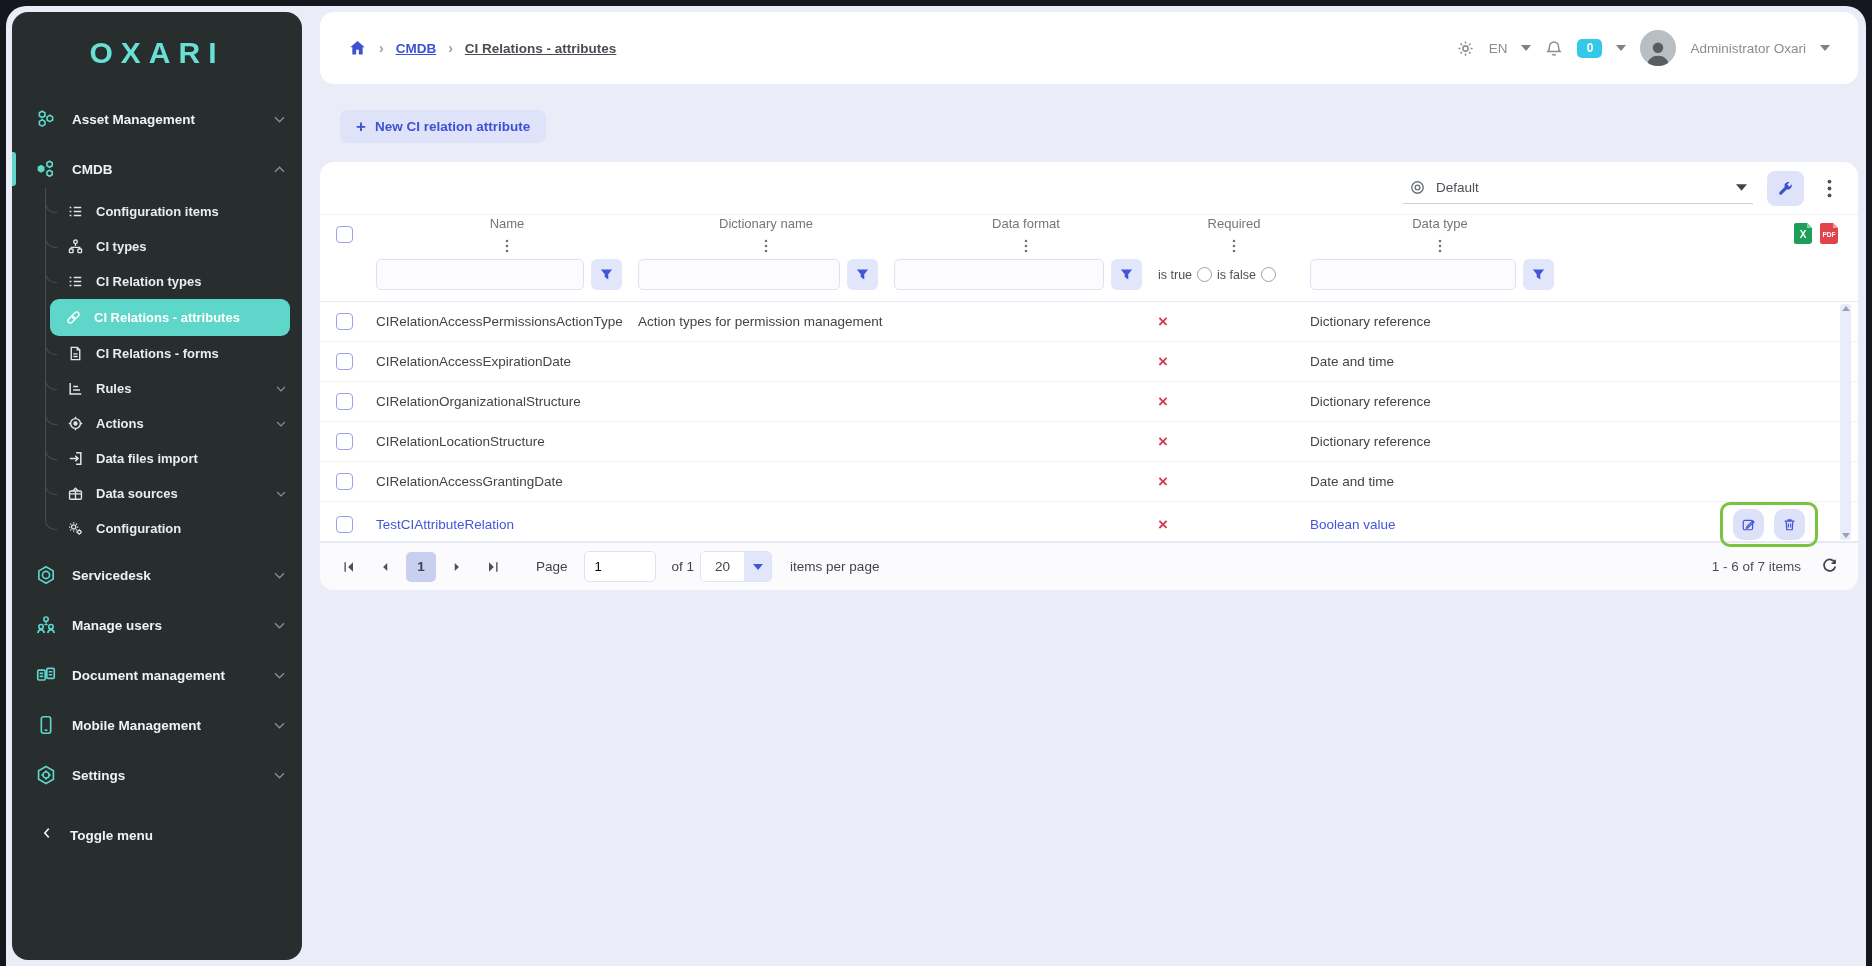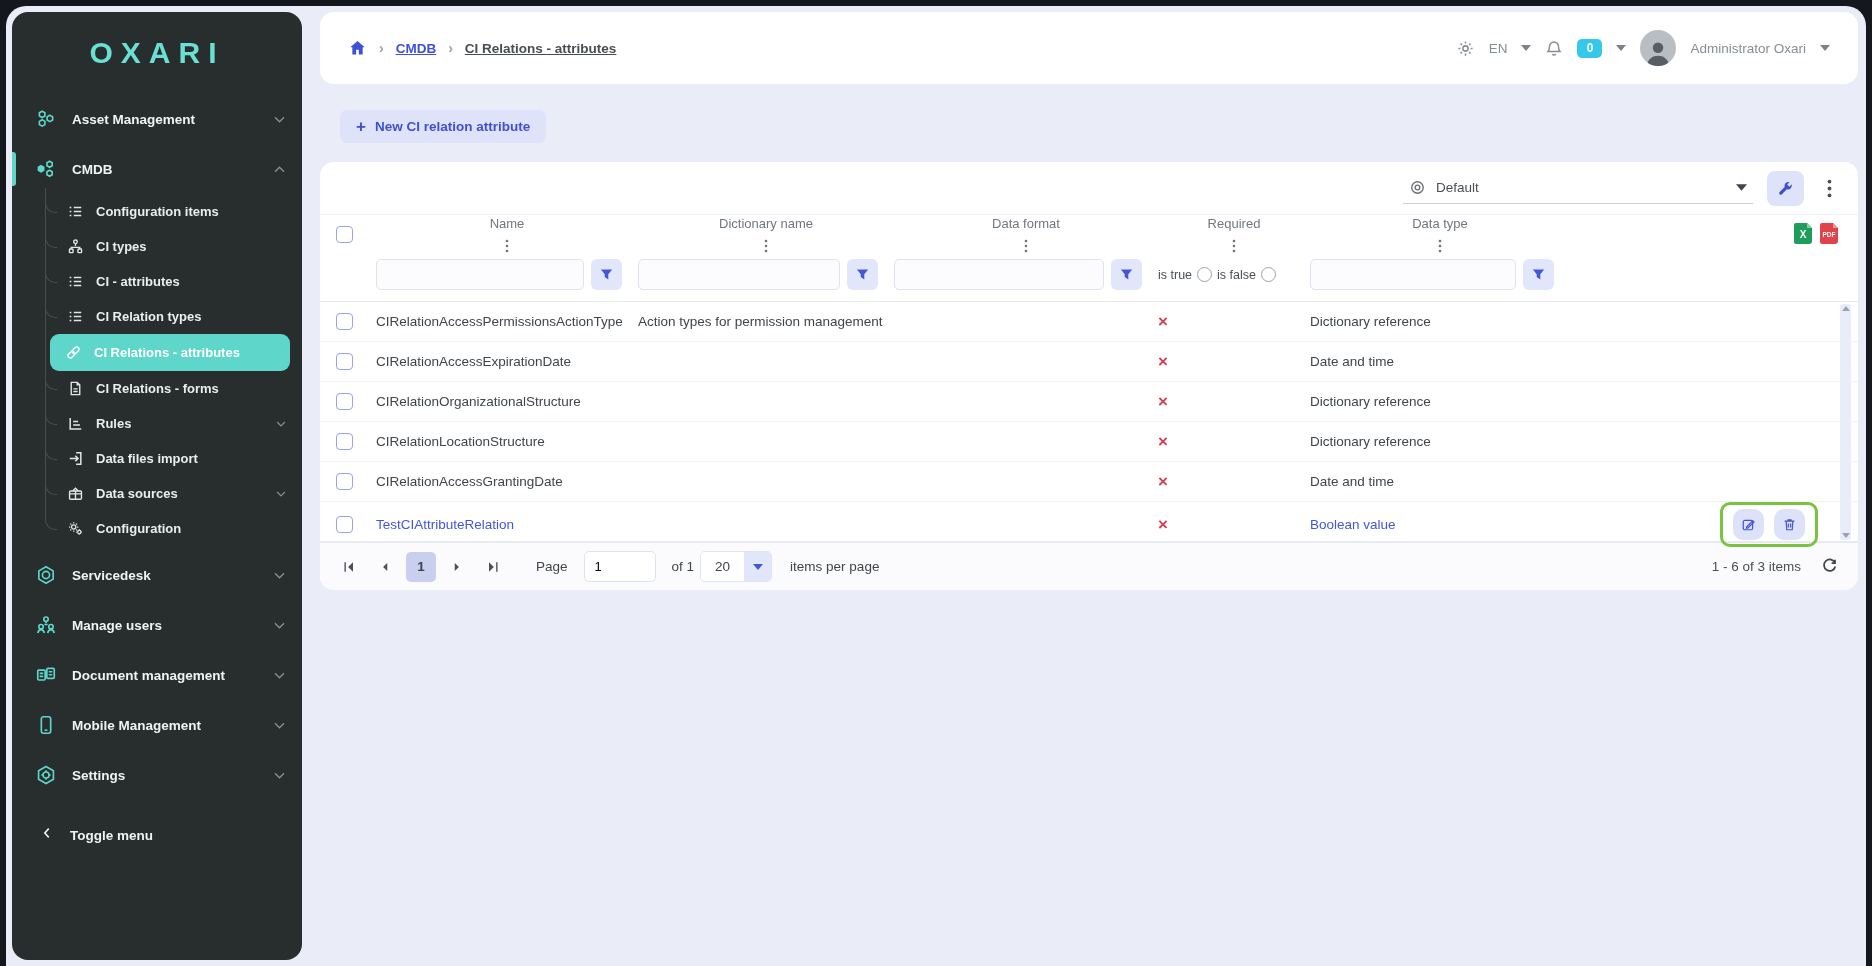--- a/index.html
+++ b/index.html
@@ -189,28 +189,20 @@
             </svg>
           </span>
         <span class="slabel">CI types</span>
       </div>
       <div class="ssub">
         <span class="sicon">
             <svg width="17" height="17" viewBox="0 0 16 16" fill="none" stroke="currentColor" stroke-width="1.5">
               <path d="M2.5 4.2h1.6M6.4 4.2h7M2.5 8h1.6M6.4 8h7M2.5 11.8h1.6M6.4 11.8h7"></path>
             </svg>
           </span>
-        <span class="slabel">CI - attributes</span>
-      </div>
-      <div class="ssub">
-        <span class="sicon">
-            <svg width="17" height="17" viewBox="0 0 16 16" fill="none" stroke="currentColor" stroke-width="1.5">
-              <path d="M2.5 4.2h1.6M6.4 4.2h7M2.5 8h1.6M6.4 8h7M2.5 11.8h1.6M6.4 11.8h7"></path>
-            </svg>
-          </span>
         <span class="slabel">CI Relation types</span>
       </div>
       <div class="ssub active">
         <span class="sicon">
             <svg width="17" height="17" viewBox="0 0 16 16" fill="none" stroke="currentColor" stroke-width="1.3">
               <g transform="rotate(-45 8 8)">
                 <rect x="1.6" y="5.8" width="7.2" height="4.4" rx="2.2"></rect>
                 <rect x="7.2" y="5.8" width="7.2" height="4.4" rx="2.2"></rect>
               </g>
             </svg>
@@ -226,20 +218,35 @@
           </span>
         <span class="slabel">CI Relations - forms</span>
       </div>
       <div class="ssub">
         <span class="sicon">
             <svg width="17" height="17" viewBox="0 0 16 16" fill="none" stroke="currentColor" stroke-width="1.4">
               <path d="M3 2.8v10.4h10.4M5.8 6.2h4.6M5.8 9.4h6.4"></path>
             </svg>
           </span>
         <span class="slabel">Rules</span>
+        <span class="chev">
+            <svg width="10" height="6" viewBox="0 0 11 7" fill="none" stroke="currentColor" stroke-width="1.4">
+              <path d="M1 1.2l4.5 4.5L10 1.2"></path>
+            </svg>
+          </span>
+      </div>
+      <div class="ssub">
+        <span class="sicon">
+            <svg width="17" height="17" viewBox="0 0 16 16" fill="none" stroke="currentColor" stroke-width="1.3">
+              <circle cx="8" cy="8" r="4.6"></circle>
+              <circle cx="8" cy="8" r="1.4" fill="currentColor"></circle>
+              <path d="M8 1.6v1.8M8 12.6v1.8M1.6 8h1.8M12.6 8h1.8"></path>
+            </svg>
+          </span>
+        <span class="slabel">Actions</span>
         <span class="chev">
             <svg width="10" height="6" viewBox="0 0 11 7" fill="none" stroke="currentColor" stroke-width="1.4">
               <path d="M1 1.2l4.5 4.5L10 1.2"></path>
             </svg>
           </span>
       </div>
       <div class="ssub">
         <span class="sicon">
             <svg width="17" height="17" viewBox="0 0 16 16" fill="none" stroke="currentColor" stroke-width="1.4">
               <path d="M8.6 2.6H13v10.8H8.6M2.6 8h7.8M7.8 5.4L10.4 8l-2.6 2.6"></path>
@@ -664,21 +671,21 @@
       <span class="pg-size">
         <span class="pg-size-val">20</span>
         <span class="pg-size-caret">
             <svg width="10" height="6" viewBox="0 0 10 6">
               <path fill="#4356d8" d="M0 0h10L5 6z"></path>
             </svg>
           </span>
       </span>
       <span>items per page</span>
       <span class="pg-right">
-        <span>1 - 6 of 3 items</span>
+        <span>1 - 6 of 7 items</span>
         <button class="refresh-btn">
             <svg width="17" height="17" viewBox="0 0 16 16" fill="none" stroke="currentColor" stroke-width="1.6">
               <path d="M13.2 4.6A5.4 5.4 0 1 0 13.5 8"></path>
               <path d="M13.2 1.6v3.2H10"></path>
             </svg>
           </button>
       </span>
     </div>
 
   </section>

